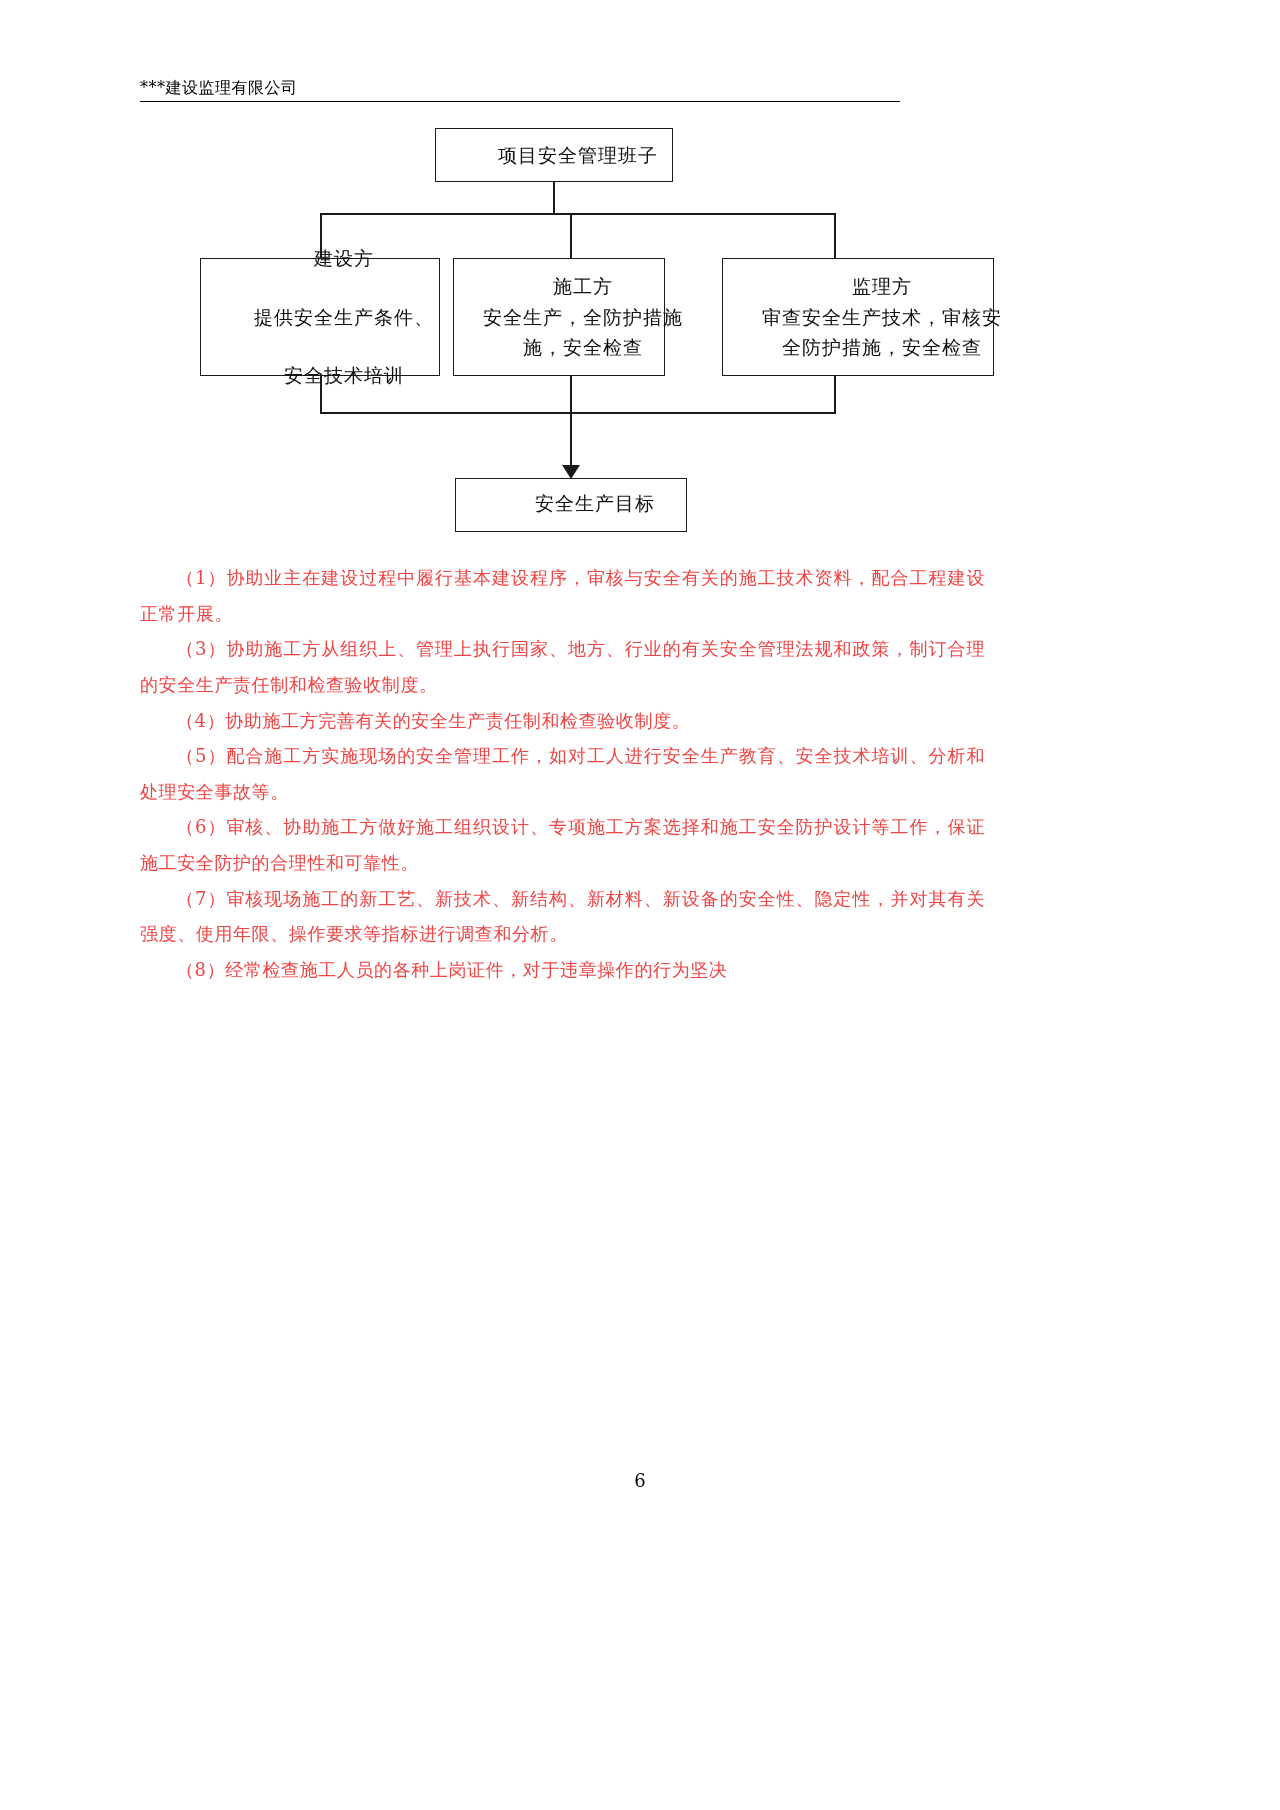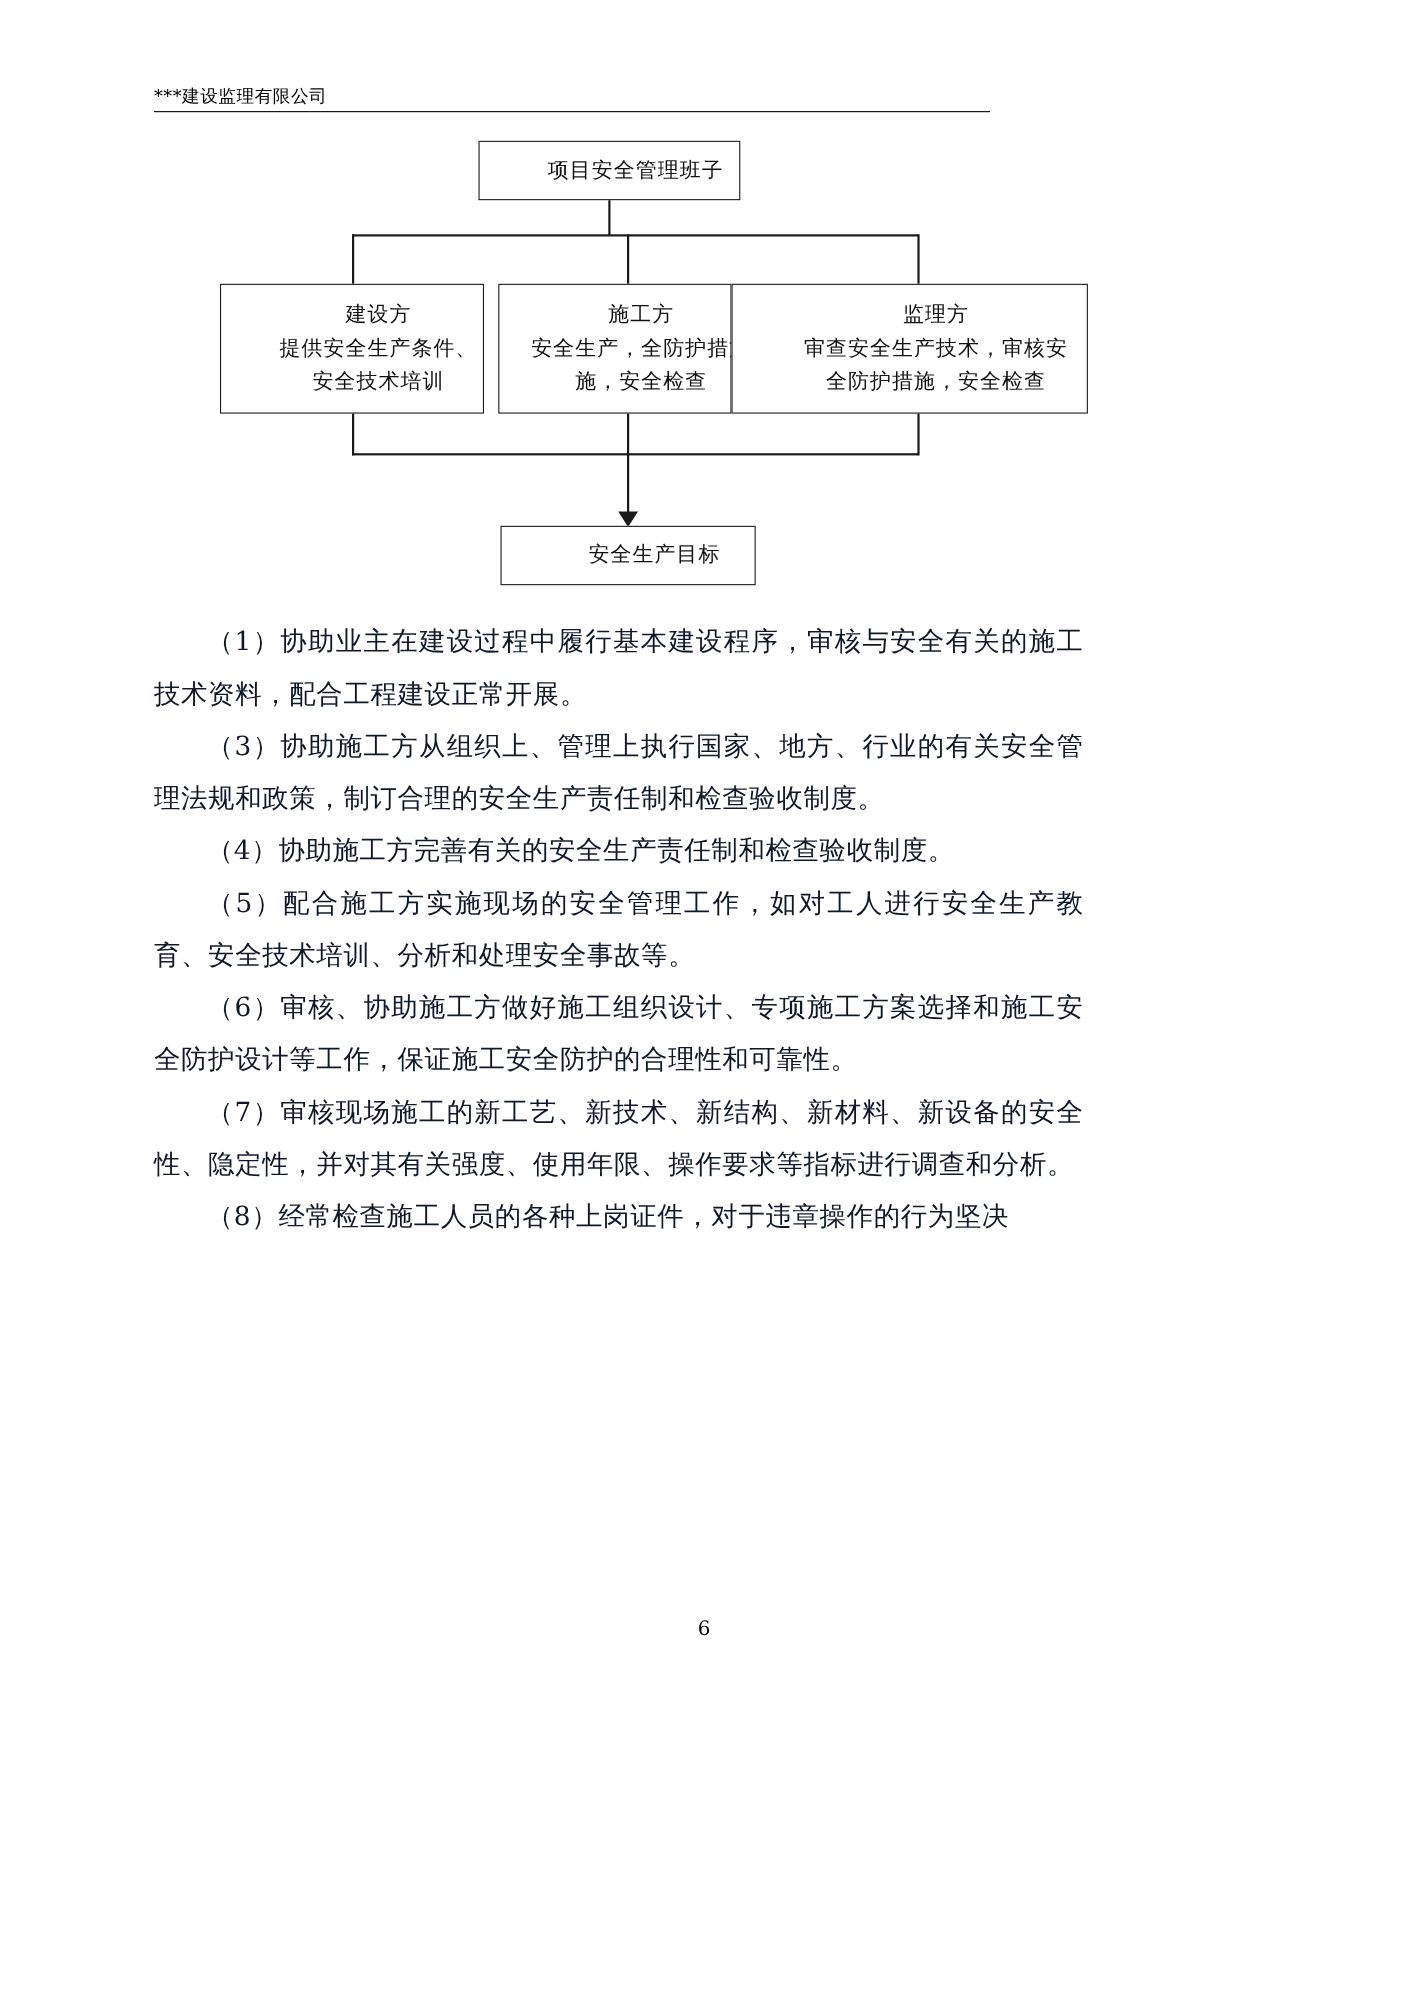--- a/index.html
+++ b/index.html
@@ -67,31 +67,32 @@
     left: 435px;
     top: 8px;
     width: 238px;
     height: 54px;
   }
   #node-owner {
     left: 200px;
     top: 138px;
     width: 240px;
     height: 118px;
+    gap: 28px;
   }
   #node-contractor {
     left: 453px;
     top: 138px;
     width: 212px;
     height: 118px;
   }
   #node-supervisor {
-    left: 665px;
+    left: 722px;
     top: 138px;
-    width: 324px;
+    width: 272px;
     height: 118px;
   }
   #node-goal {
     left: 455px;
     top: 358px;
     width: 232px;
     height: 54px;
     font-family: Liberation Mono, monospace;
   }
 
@@ -131,28 +132,28 @@
   }
 
   
   .body-text {
     position: absolute;
     left: 140px;
     top: 560px;
     width: 845px;
   }
   .para {
-    font-size: 24px;
+    font-size: 18px;
     line-height: 1.98;
     letter-spacing: 0.6px;
     text-align: justify;
     text-justify: inter-ideograph;
     text-indent: 2em;
     margin: 0 0 0 0;
-    color: #0f172a;
+    color: #ef4444;
   }
 
   
   .footer {
     position: absolute;
     left: 0;
     top: 1470px;
     width: 1280px;
     text-align: center;
   }

